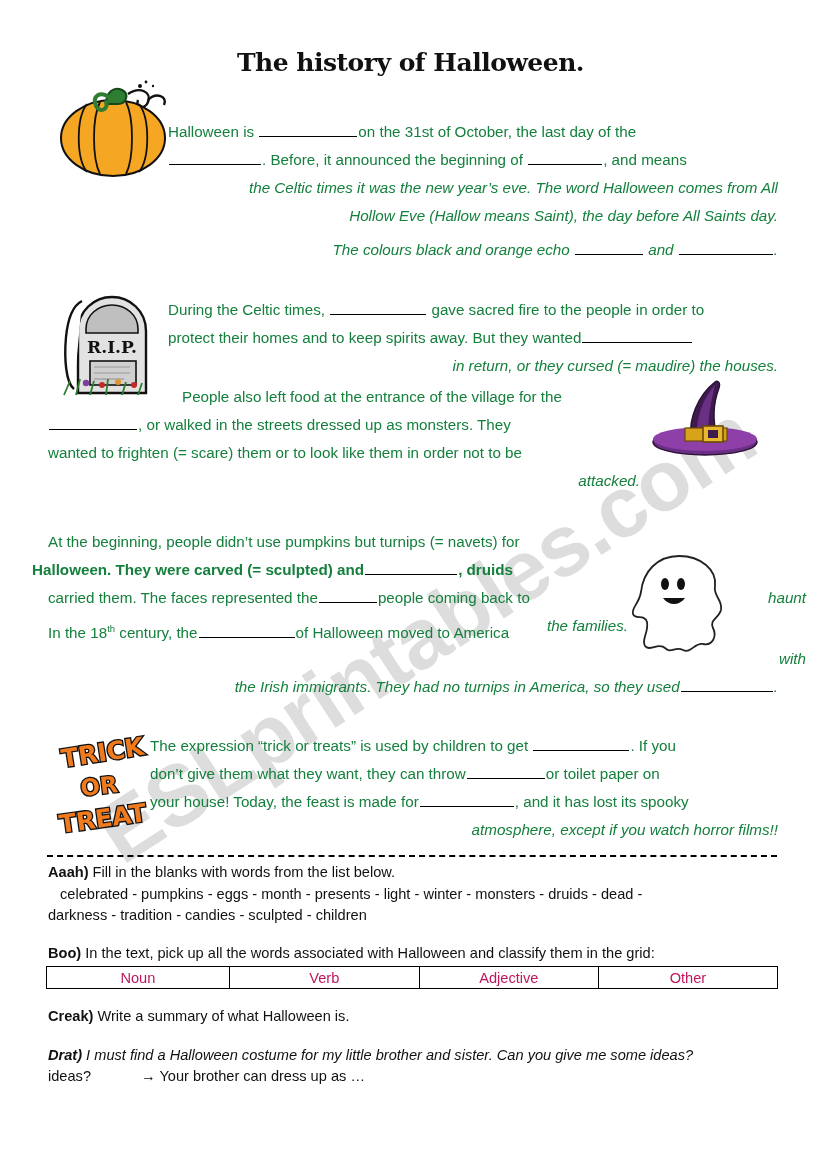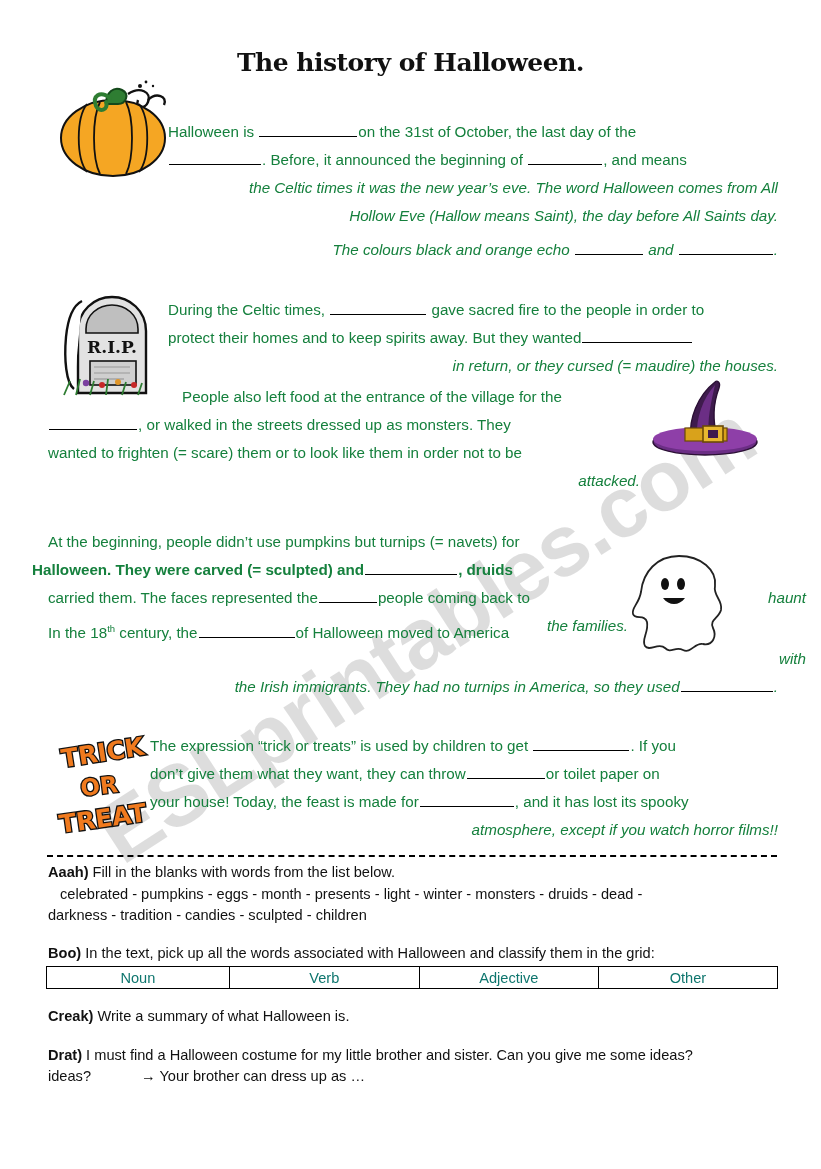--- a/index.html
+++ b/index.html
@@ -127,21 +127,21 @@
     border-collapse: collapse;
     z-index: 8;
   }
   #grid td {
     border: 1.4px solid #000;
     height: 19px;
     text-align: center;
     vertical-align: middle;
     font-family: "Liberation Sans", sans-serif;
     font-size: 14.6px;
-    color: #0f766e;
+    color: #be185d;
   }
 </style>
 </head>
 <body>
 
 <div id="page">
 
   <div id="watermark">
     <div class="wm-text">ESLprintables.com</div>
   </div>
@@ -319,21 +319,21 @@
       <td style="width:24.5%">Adjective</td>
       <td style="width:24.5%">Other</td>
     </tr>
   </tbody>
     </table>
 
   <div class="ex" style="left:48px; top:1006px; width:740px;">
     <b>Creak)</b><span> Write a summary of what Halloween is.</span>
   </div>
 
-  <div class="ex" style="left:48px; top:1045px; width:730px; text-align:justify;">
+  <div class="ex" style="left:48px; top:1045px; width:730px; text-align:justify;font-style:italic;">
     <b>Drat)</b><span> I must find a Halloween costume for my little brother and sister. Can you give me some ideas?</span>
   </div>
   <div class="ex" style="left:48px; top:1066px; width:730px;">
     <span>ideas?</span>
     <span style="display:inline-block; width:46px;"></span><span>→ Your brother can dress up as …</span>
   </div>
 
 </div>
 
 </body></html>

